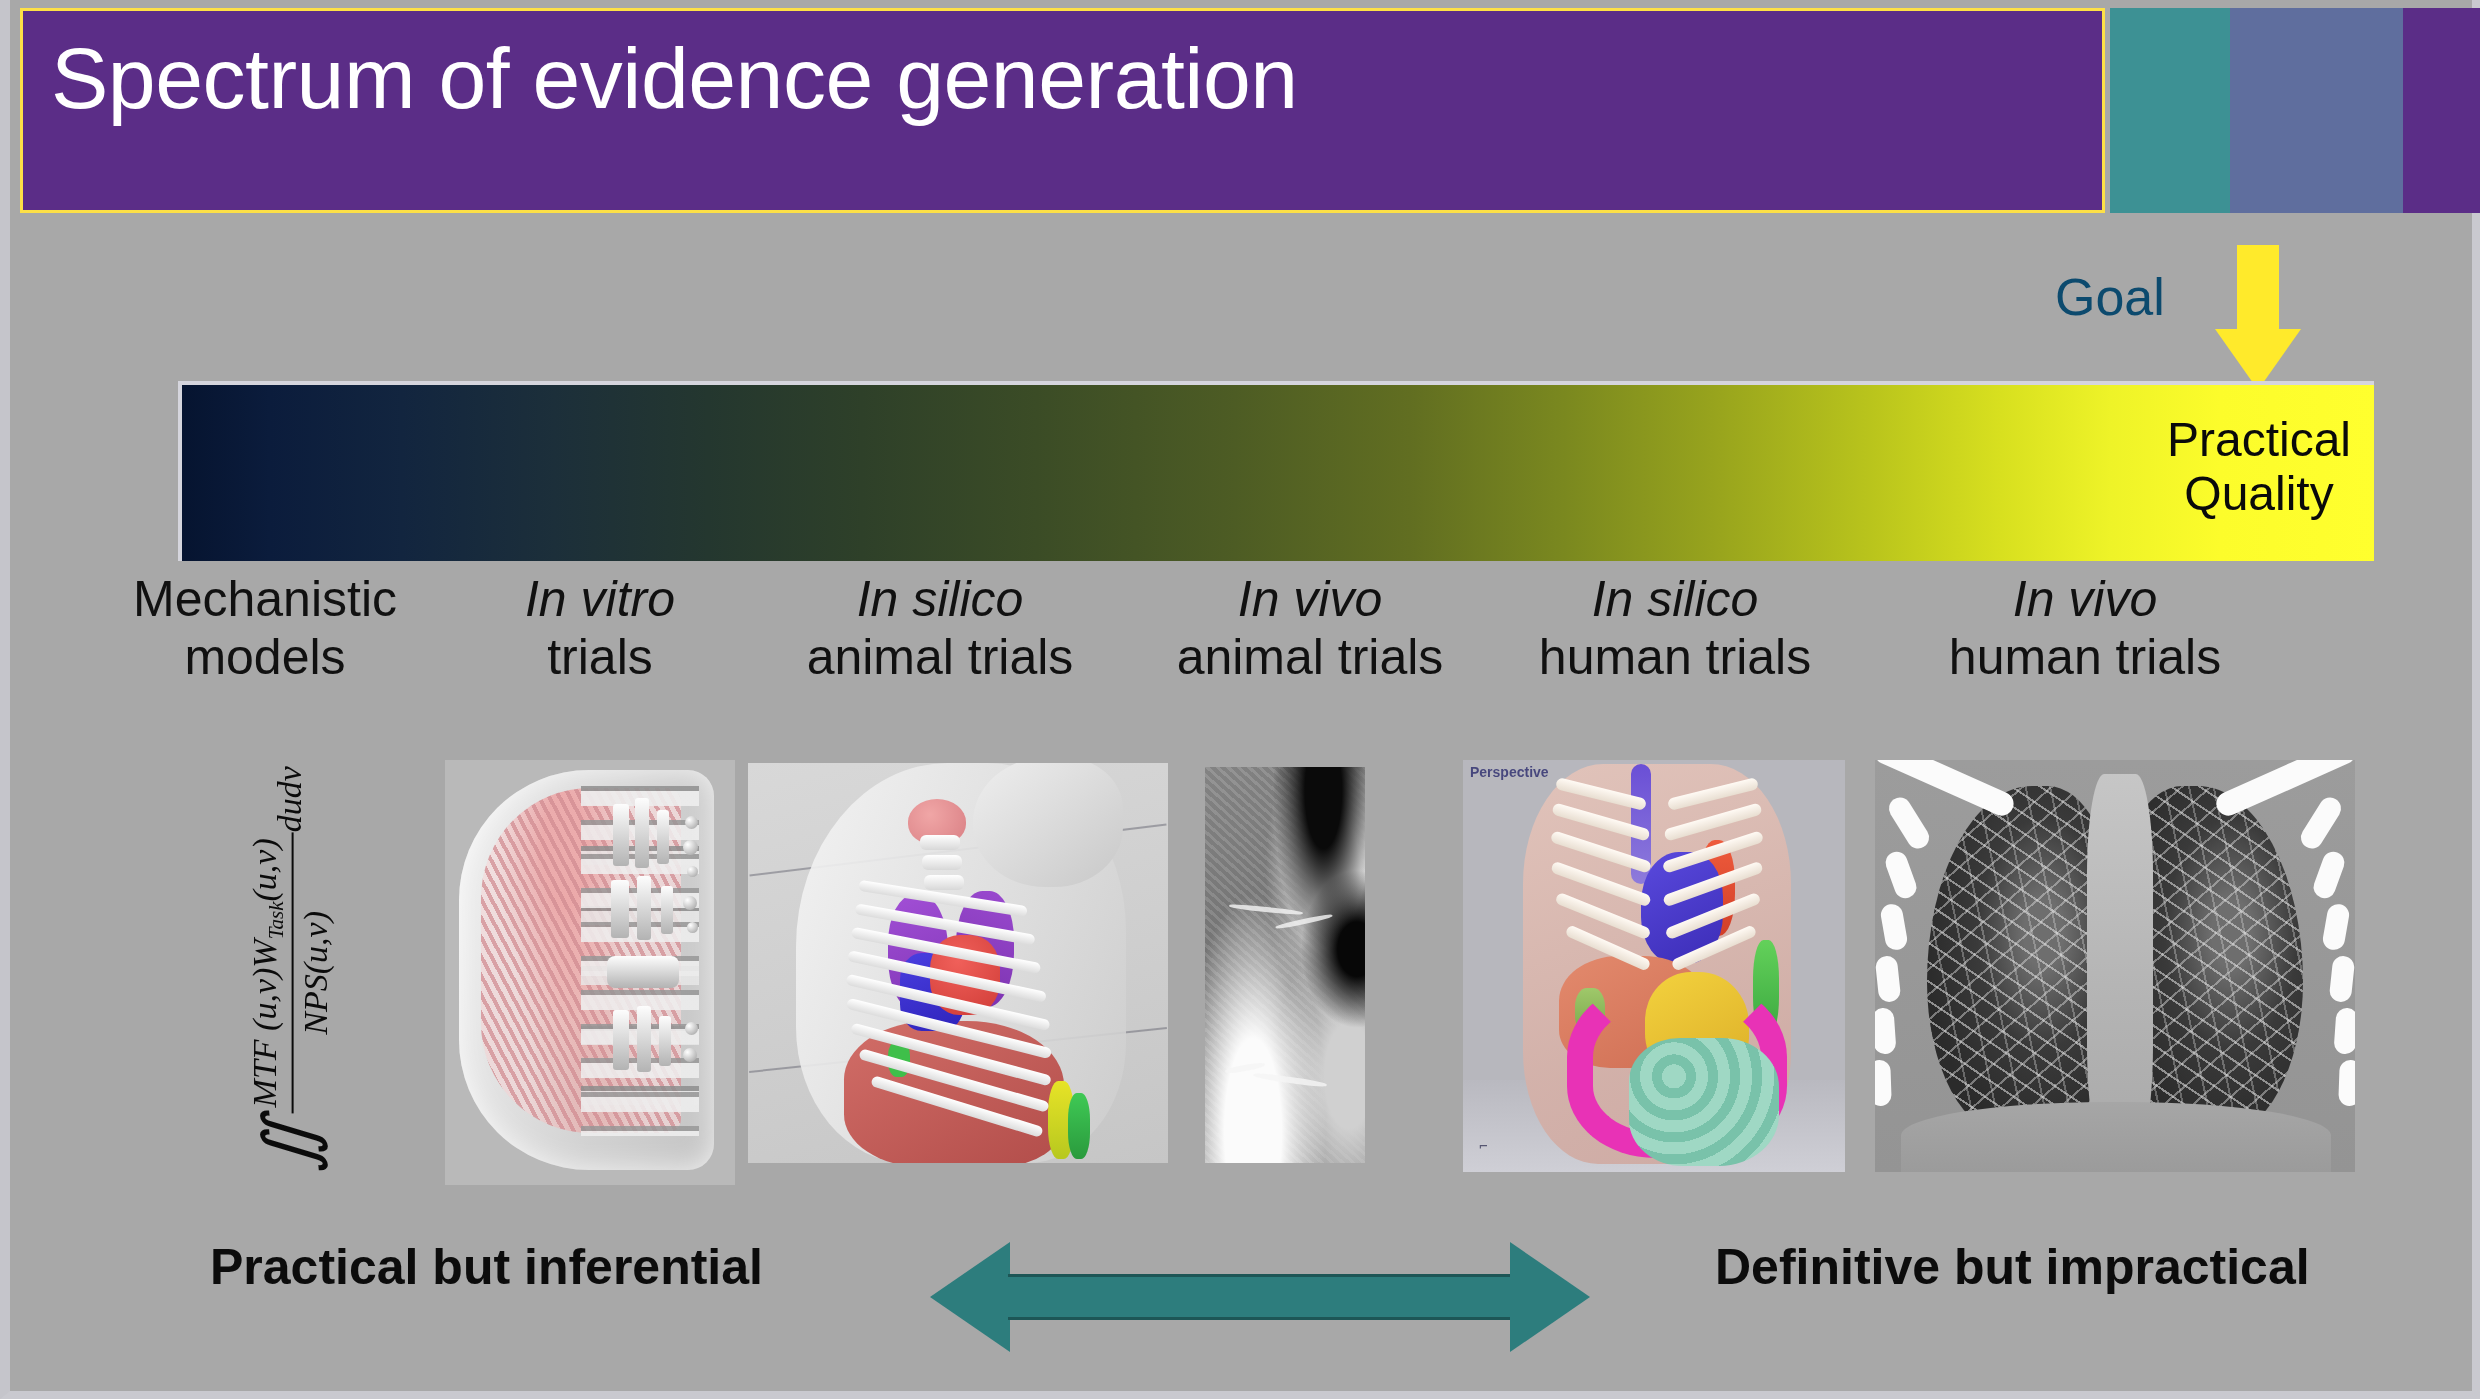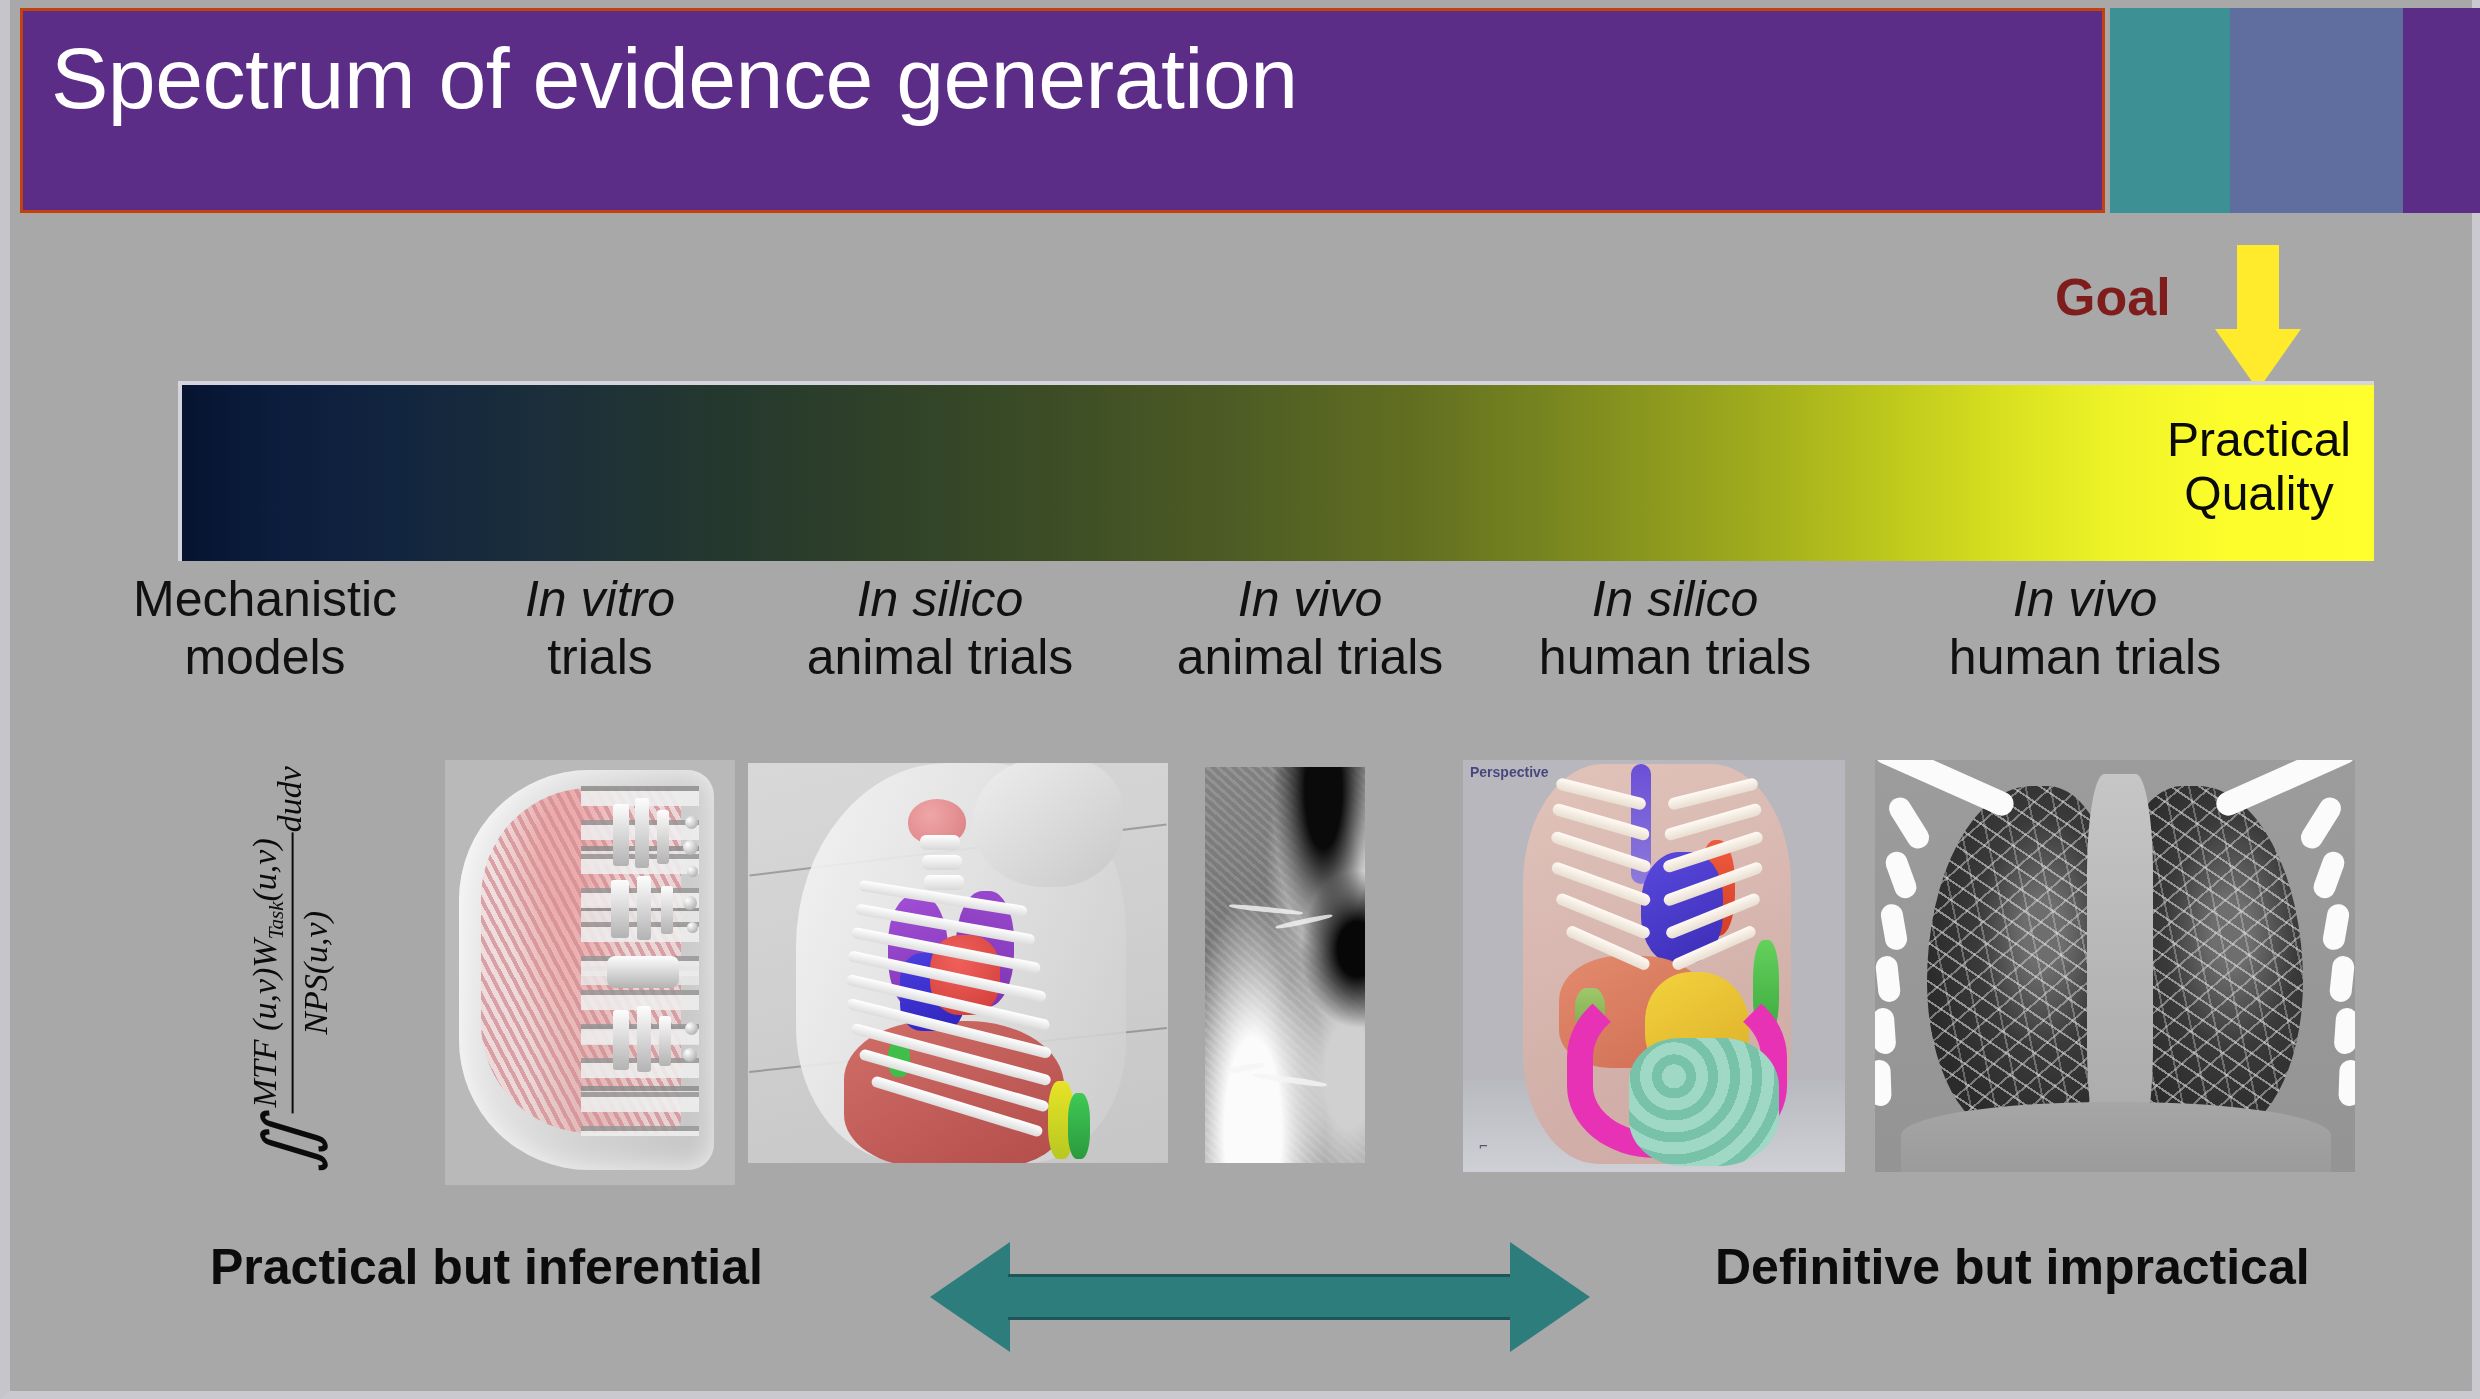--- a/index.html
+++ b/index.html
@@ -19,21 +19,21 @@
     border-bottom:8px solid #c9c9cf;
   }
 
   
   .header{
     position:absolute;left:10px;top:8px;right:0;height:205px;
   }
   .header-main{
     position:absolute;left:0;top:0;width:2085px;height:205px;
     background:#5b2d87;
-    border:3px solid #c2410c;
+    border:3px solid #fde047;
     box-sizing:border-box;
   }
   .header-swatch{
     position:absolute;top:0;height:205px;
   }
   .sw-teal{left:2090px;width:120px;background:#3d9194;}
   .sw-slate{left:2210px;width:173px;background:#5f6e9e;}
   .sw-purple{left:2383px;width:89px;background:#5b2d87;}
 
   .slide-title{
@@ -43,21 +43,21 @@
     letter-spacing:-0.5px;
     white-space:nowrap;
   }
 
   
   .goal-wrap{
     position:absolute;left:2045px;top:245px;width:260px;height:145px;
   }
   .goal-label{
     position:absolute;left:0px;top:22px;
-    font-size:52px;font-weight:bold;color:#7f1d1d;
+    font-size:52px;font-weight:normal;color:#0c4a6e;
     letter-spacing:0px;
   }
   .goal-arrow{
     position:absolute;left:160px;top:0px;width:86px;height:145px;
   }
   .goal-arrow .shaft{
     position:absolute;left:22px;top:0;width:42px;height:88px;background:#ffea2b;
   }
   .goal-arrow .head{
     position:absolute;left:0;top:84px;width:0;height:0;

